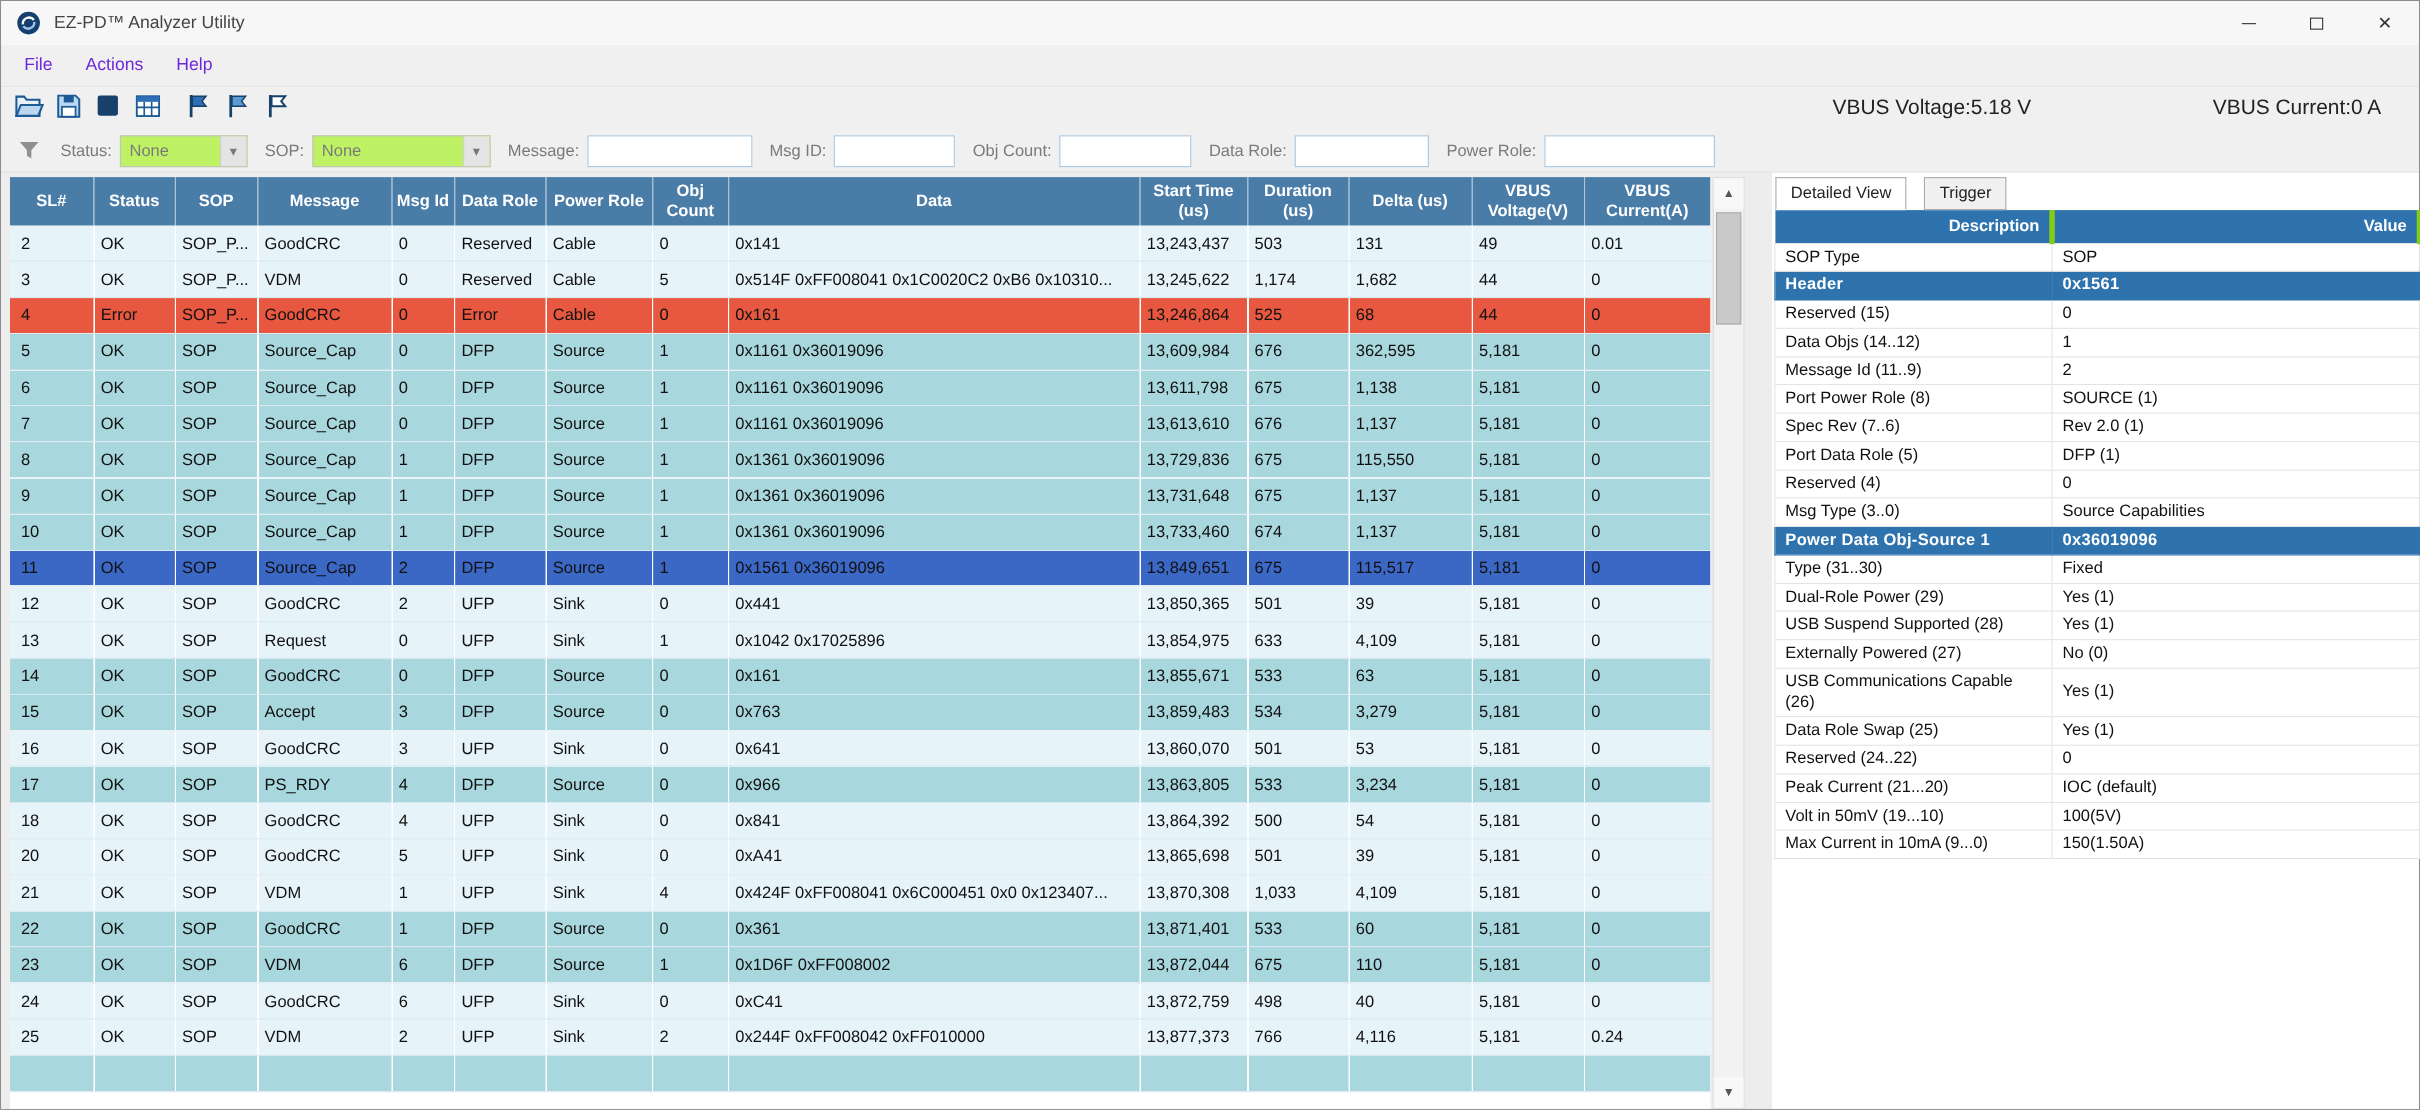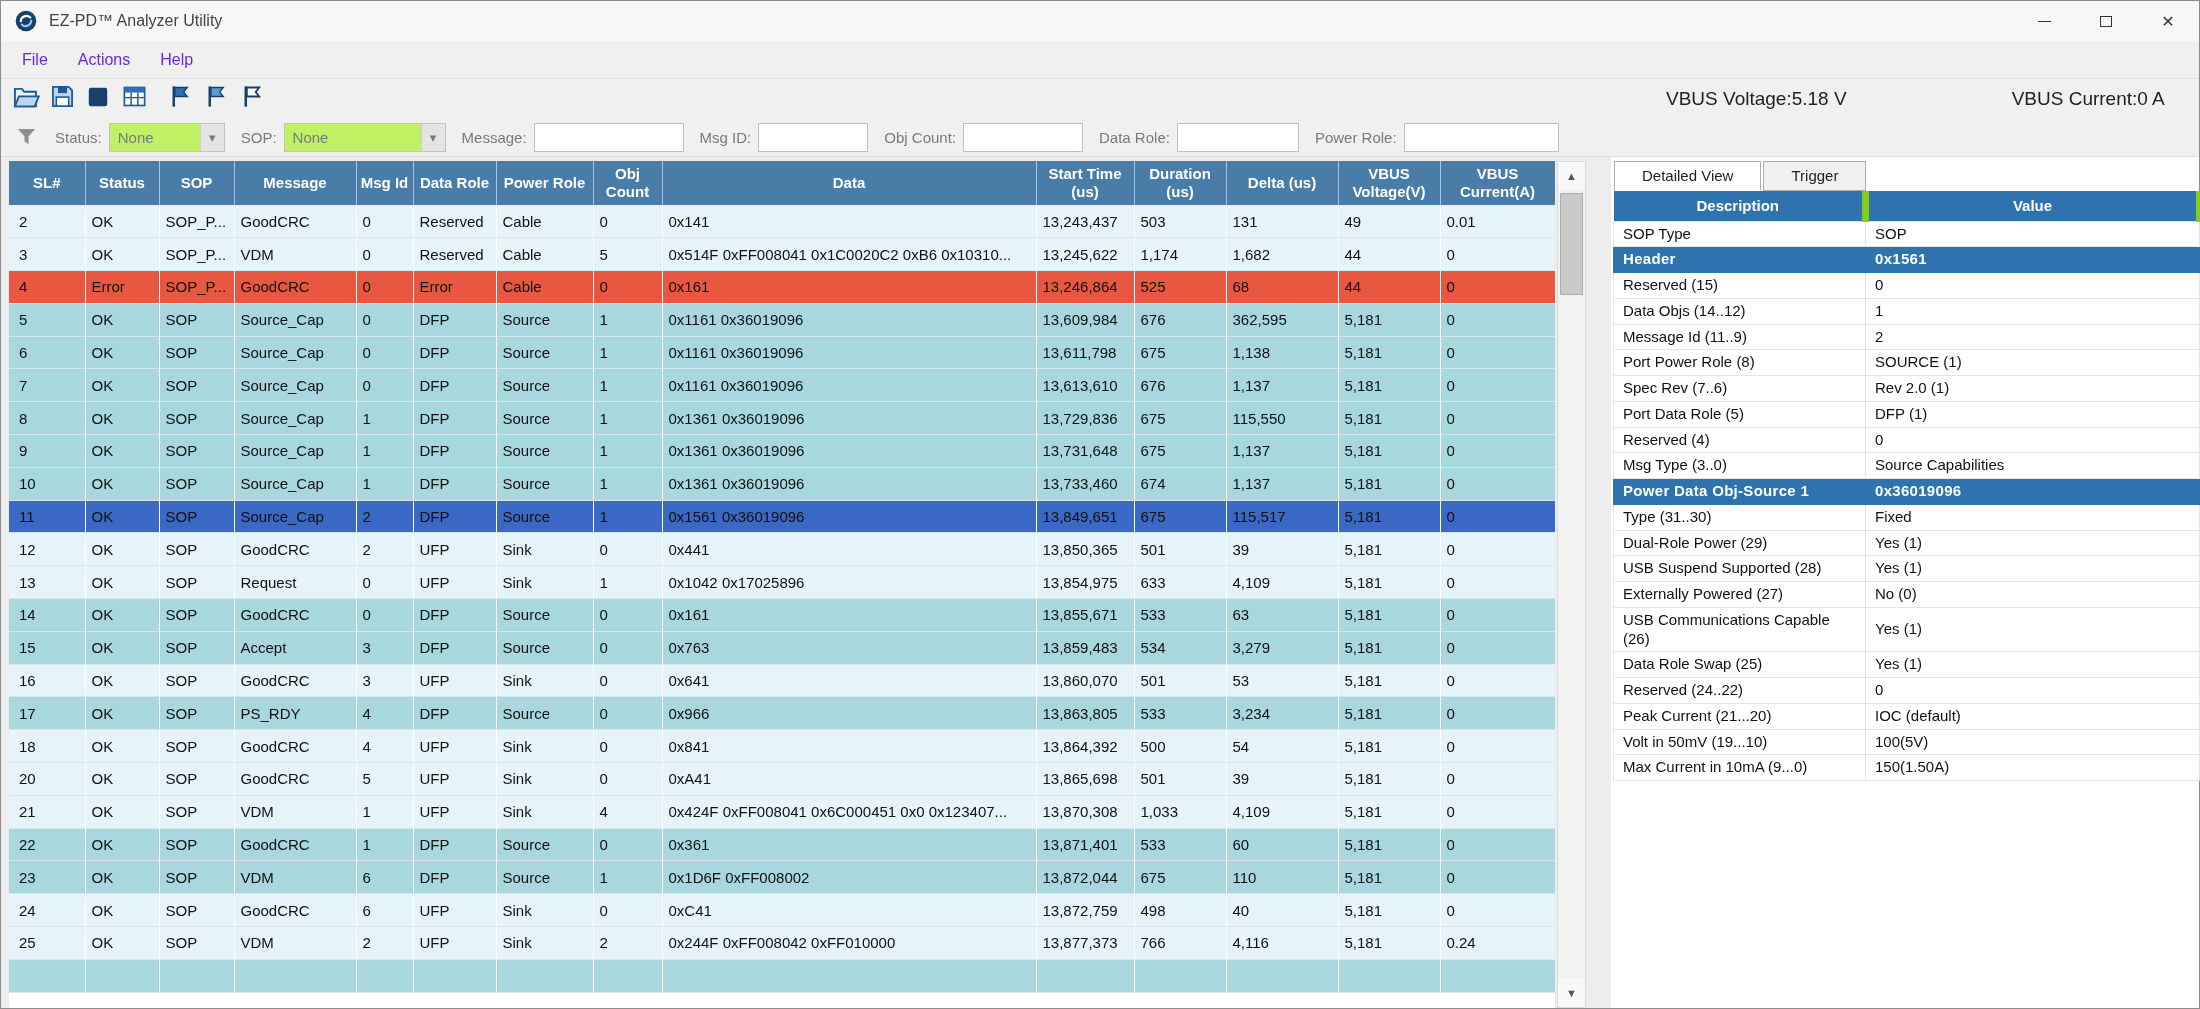--- a/index.html
+++ b/index.html
@@ -56,24 +56,24 @@
 
   
   .vscroll { position:absolute; left:1556px; top:4px; width:29px; bottom:0; background:#F2F2F2; border:1px solid #DCDCDC; }
   .vs-btn { height:28px; display:flex; align-items:center; justify-content:center; color:#555; font-size:11px; background:#F8F8F8; }
   .vs-btn.bottom { position:absolute; bottom:0; left:0; right:0; }
   .vs-thumb { position:absolute; top:31px; left:2px; right:2px; height:102px; background:#C9C9C9; border:1px solid #ABABAB; }
 
   
   .detail-panel { position:absolute; left:1610px; top:0; right:0; bottom:0; background:#fff; }
   .tabs { display:flex; padding:4px 0 0 3px; height:34px; }
-  .tab { font-size:15px; color:#222; padding:5px 27px 4px; border:1px solid #ACACAC; background:#F0F0F0; margin-right:2px; position:relative; }
+  .tab { font-size:15px; color:#222; padding:5px 13px 4px; border:1px solid #ACACAC; background:#F0F0F0; margin-right:16px; position:relative; }
   .tab.active { background:#fff; border-bottom:1px solid #fff; z-index:2; }
   table.detail { border-collapse:collapse; table-layout:fixed; width:586px; margin-left:2px; font-size:15px; }
-  table.detail th { background:#2E73AE; color:#fff; text-align:center; font-weight:bold; height:30px; padding:0 9px; border-right:7px solid #84cc16; }
+  table.detail th { background:#2E73AE; color:#fff; text-align:right; font-weight:bold; height:30px; padding:0 9px; border-right:5px solid #84cc16; }
   table.detail td { border:1px solid #E4E4E4; padding:3px 9px; height:23px; color:#111; line-height:1.25;margin-top:16px; }
   table.detail tr.section td { background:#2E73AE; color:#fff; font-weight:bold; border-color:#2E73AE; letter-spacing:0.3px; }
 </style>
 </head>
 <body>
 
 <div class="window">
 
   <div class="titlebar">
     <span class="app-icon">

